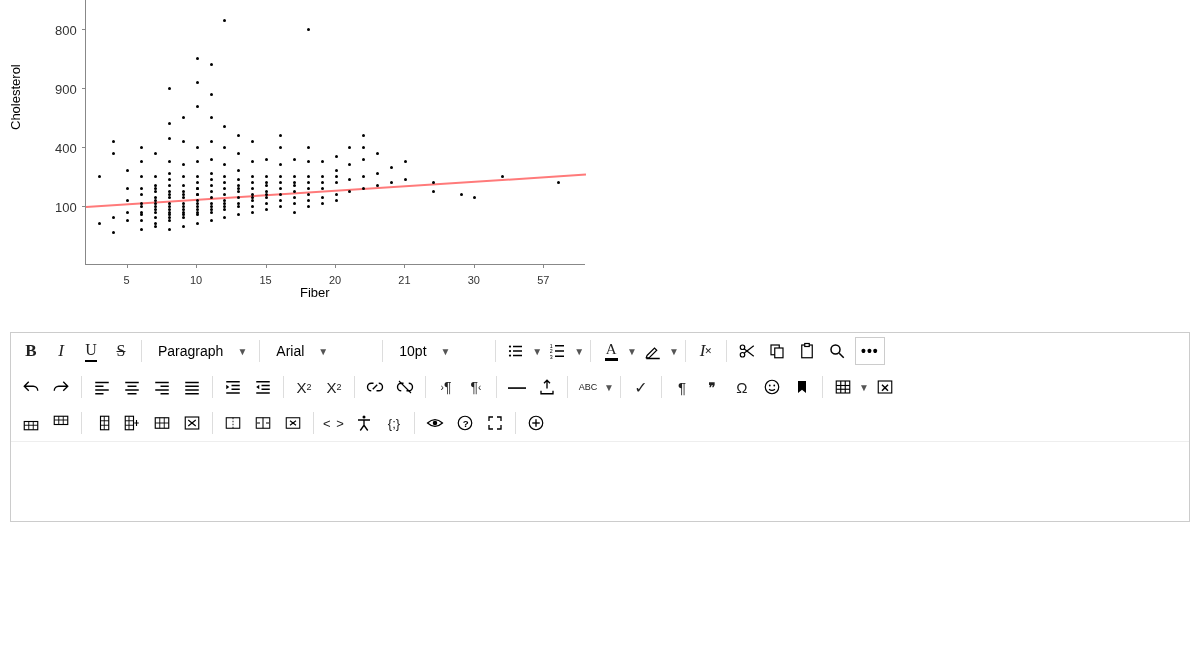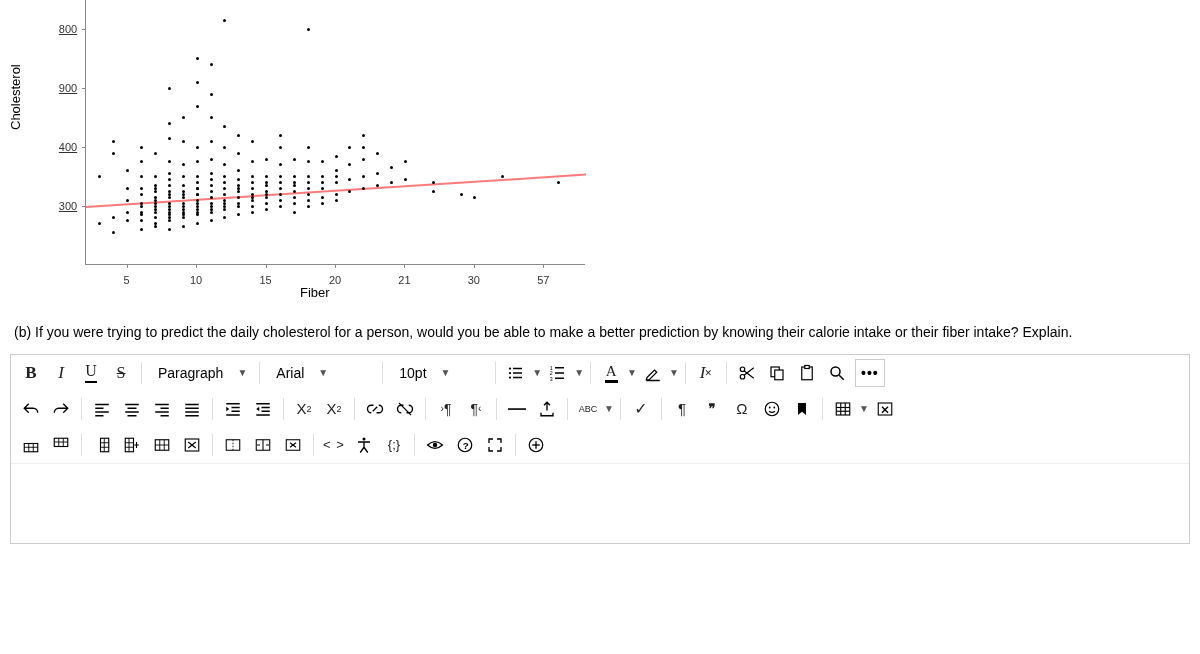--- a/index.html
+++ b/index.html
@@ -38,24 +38,23 @@
     top: 0;
     width: 500px;
     height: 265px;
     border-left: 1px solid #888;
     border-bottom: 1px solid #888;
   }
   .ytick {
     position: absolute;
     left: 55px;
     width: 26px;
-    text-align: center;
-    font-size: 11px;
+    text-align: left;
+    font-size: 13px;
     color: #333;
-    text-decoration: underline;
   }
   .ytick-mark {
     position: absolute;
     left: 82px;
     width: 4px;
     height: 1px;
     background: #888;
   }
   .xtick {
     position: absolute;
@@ -361,21 +360,21 @@
       <div class="pt" style="left: 317.944px; top: 178.111px;"></div>
       <div class="pt" style="left: 317.944px; top: 160.444px;"></div>
       <div class="pt" style="left: 345.722px; top: 181.056px;"></div>
       <div class="pt" style="left: 345.722px; top: 189.889px;"></div>
       <div class="pt" style="left: 373.5px; top: 192.833px;"></div>
       <div class="pt" style="left: 387.389px; top: 195.778px;"></div>
       <div class="pt" style="left: 415.167px; top: 175.167px;"></div>
       <div class="pt" style="left: 470.722px; top: 181.056px;"></div>
     </div>
   <div id="axis-ticks">
-      <div class="ytick" style="top: 200.111px;">300</div>
+      <div class="ytick" style="top: 200.111px;">100</div>
       <div class="ytick-mark" style="top: 206.111px;"></div>
       <div class="ytick" style="top: 141.222px;">400</div>
       <div class="ytick-mark" style="top: 147.222px;"></div>
       <div class="ytick" style="top: 82.3333px;">900</div>
       <div class="ytick-mark" style="top: 88.3333px;"></div>
       <div class="ytick" style="top: 23.4444px;">800</div>
       <div class="ytick-mark" style="top: 29.4444px;"></div>
       <div class="xtick" style="left: 126.667px;">5</div>
       <div class="xtick-mark" style="left: 126.667px;"></div>
       <div class="xtick" style="left: 196.111px;">10</div>
@@ -388,21 +387,20 @@
       <div class="xtick-mark" style="left: 404.444px;"></div>
       <div class="xtick" style="left: 473.889px;">30</div>
       <div class="xtick-mark" style="left: 473.889px;"></div>
       <div class="xtick" style="left: 543.333px;">57</div>
       <div class="xtick-mark" style="left: 543.333px;"></div>
     </div>
   <div class="chart-xlabel">Fiber</div>
 </div>
 
 <div class="question-block">
-  <div>(b) If you were trying to predict the daily cholesterol for a person, would you be able to make a better prediction by knowing their calorie intake or their fiber intake?  Explain.</div>
 </div>
 
 <div class="toolbar-wrap">
 
   <div class="toolbar-row">
     <div class="tbtn bold">B</div>
     <div class="tbtn italic">I</div>
     <div class="tbtn">
         <span class="underline-span">U</span>
       </div>

